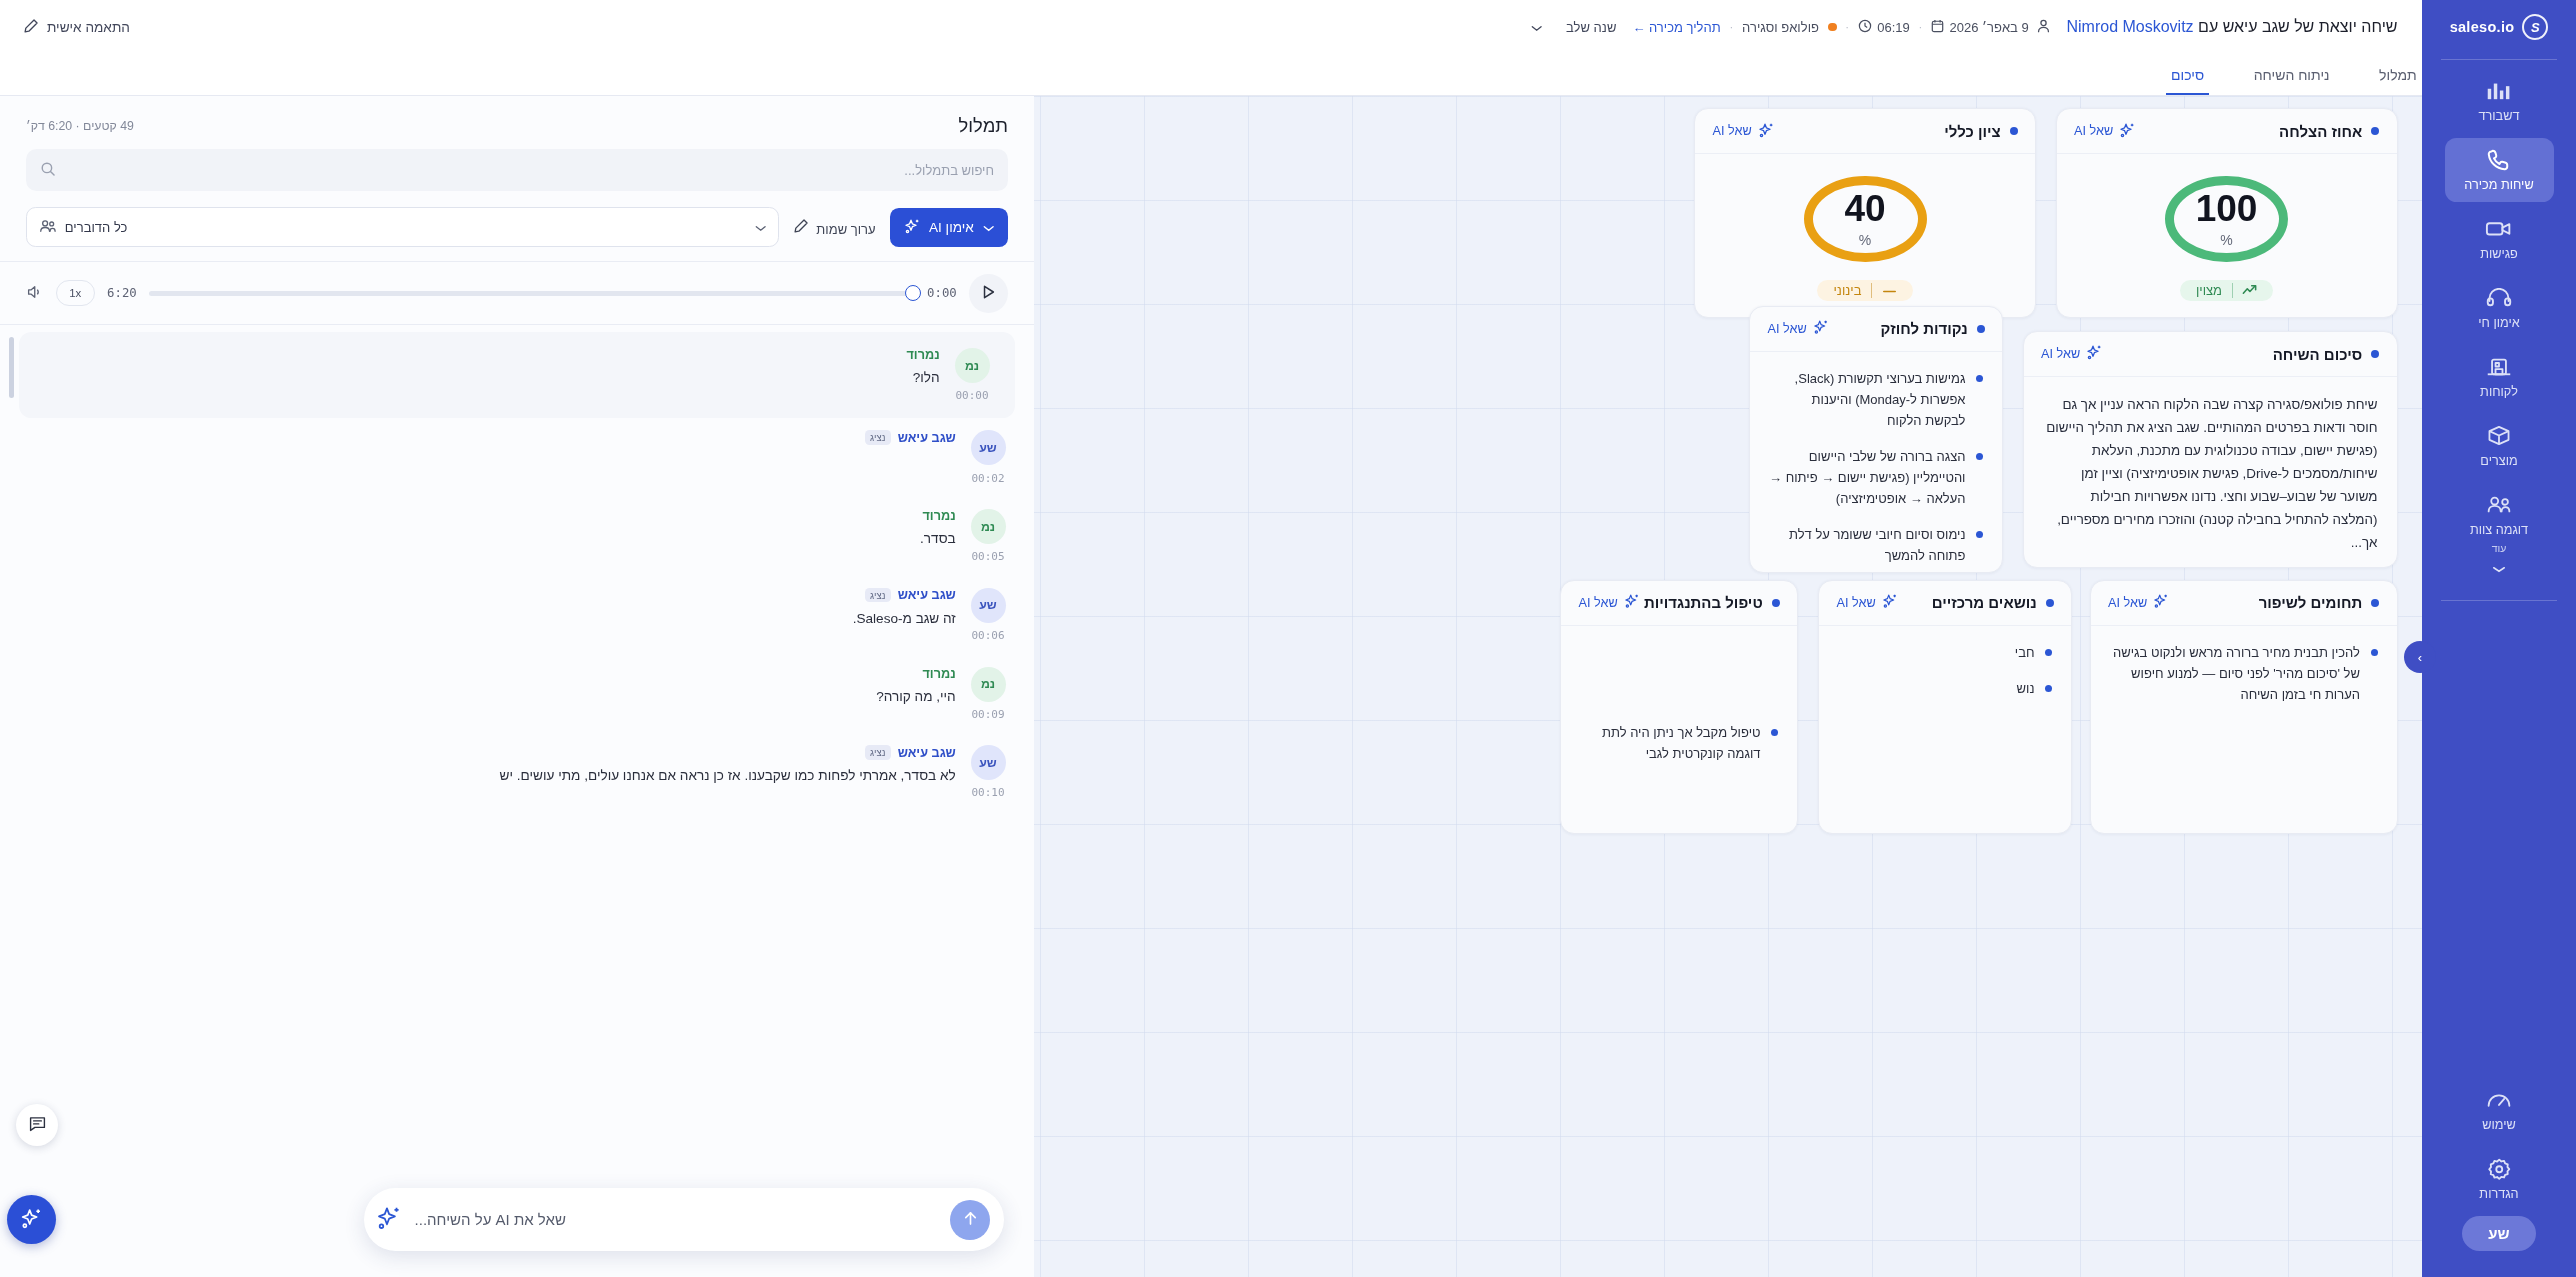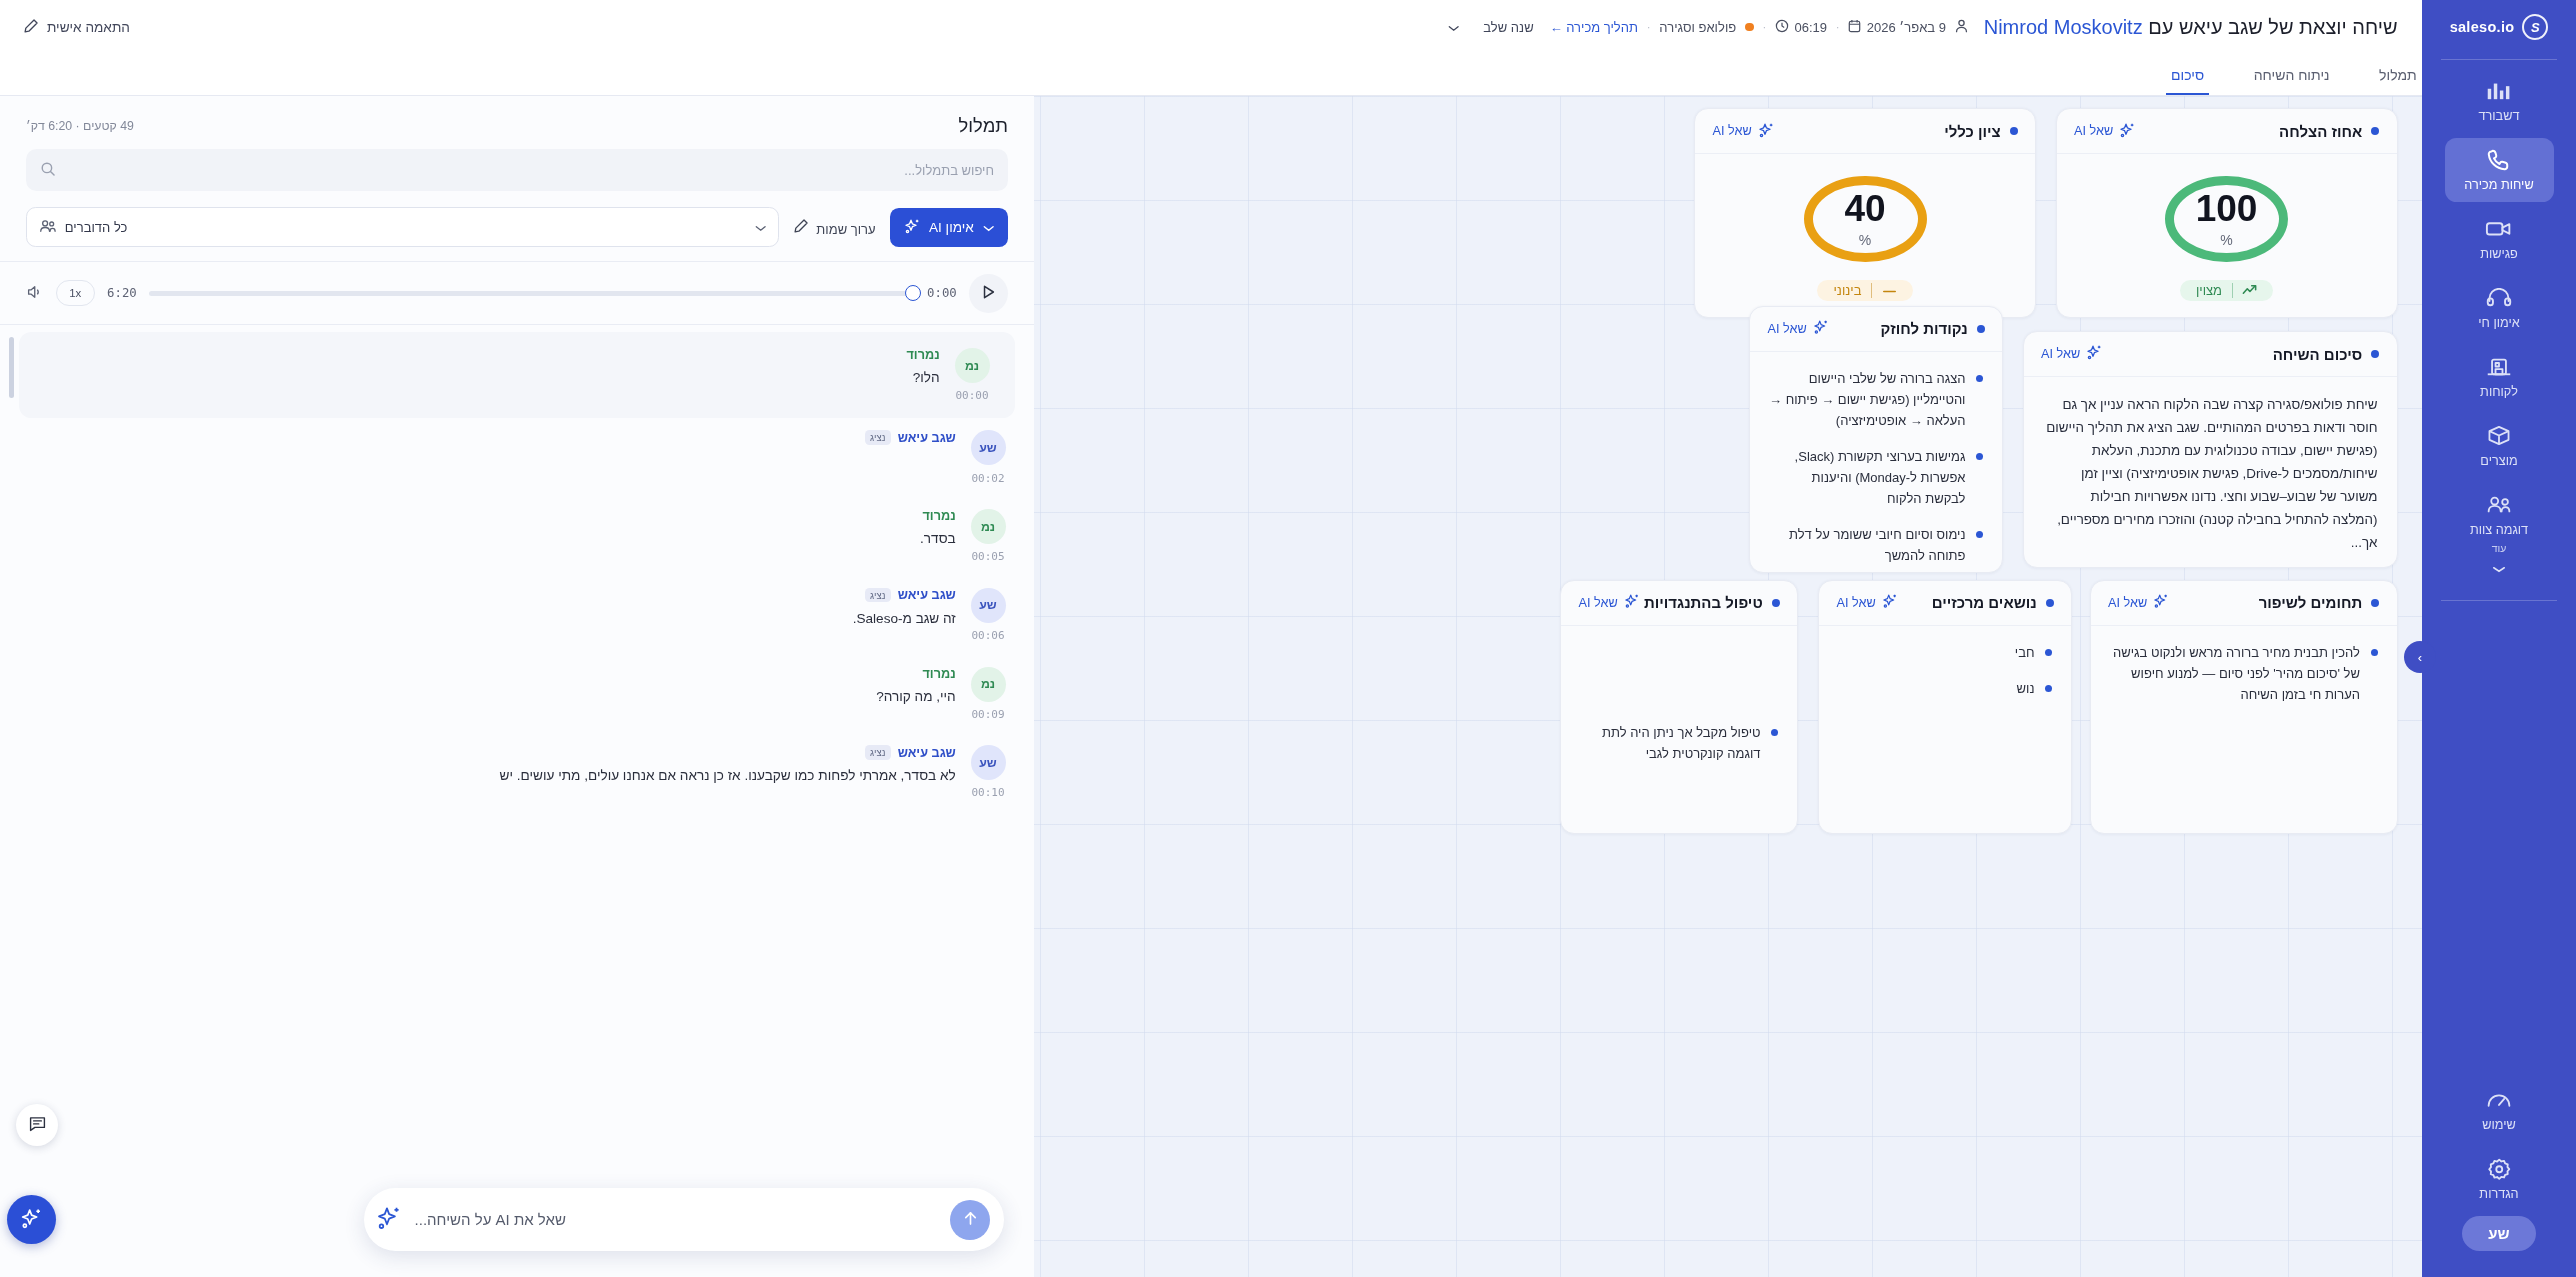--- a/index.html
+++ b/index.html
@@ -47,21 +47,21 @@
     display: flex; align-items: center; justify-content: center; font-size: 13px;
     z-index: 45; cursor: pointer;
   }
 
   
   #topbar {
     position: absolute; top: 0; right: 154px; left: 0; height: 54px;
     background: #fff; display: flex; align-items: center;
     padding: 0 24.5px 0 23px; gap: 16px; z-index: 30;
   }
-  #call-title { font-size: 20px; color: #1c1f2b; font-weight: 400; white-space: nowrap; }
+  #call-title { font-size: 16px; color: #1c1f2b; font-weight: 400; white-space: nowrap; }
   #call-title .hl { color: #2b56d4; font-weight: 500; }
   #meta-row { display: flex; align-items: center; gap: 8.8px; flex: 0 0 auto; font-size: 13px; color: #4a4f60; }
   .meta-it { display: flex; align-items: center; gap: 5.3px; white-space: nowrap; }
   .meta-sep { color: #b9bdc9; font-size: 11.4px; }
   .dot-orange { width: 8.8px; height: 8.8px; border-radius: 50%; background: #f08020; display: inline-block; }
   #meta-flow { color: #2b56d4; cursor: pointer; }
   #stage-select {
     display: flex; align-items: center; gap: 24px; font-size: 13px; color: #40465a;
     cursor: pointer; white-space: nowrap;
   }
@@ -526,25 +526,25 @@
               <circle cx="4" cy="15.5" r="1.3"></circle>
             </svg>
         </span>
         <span>שאל AI</span>
       </div>
     </div>
     <div class="card-body">
       <ul class="blist">
         <li>
             <span class="bd"></span>
-            <span class="tx">הצגה ברורה של שלבי היישום והטיימליין (פגישת יישום → פיתוח → העלאה → אופטימיזציה)</span>
+            <span class="tx">גמישות בערוצי תקשורת (Slack, אפשרות ל-Monday) והיענות לבקשת הלקוח</span>
           </li>
         <li>
             <span class="bd"></span>
-            <span class="tx">גמישות בערוצי תקשורת (Slack, אפשרות ל-Monday) והיענות לבקשת הלקוח</span>
+            <span class="tx">הצגה ברורה של שלבי היישום והטיימליין (פגישת יישום → פיתוח → העלאה → אופטימיזציה)</span>
           </li>
         <li>
             <span class="bd"></span>
             <span class="tx">נימוס וסיום חיובי ששומר על דלת פתוחה להמשך</span>
           </li>
 
       </ul>
     </div>
   </div>
 

